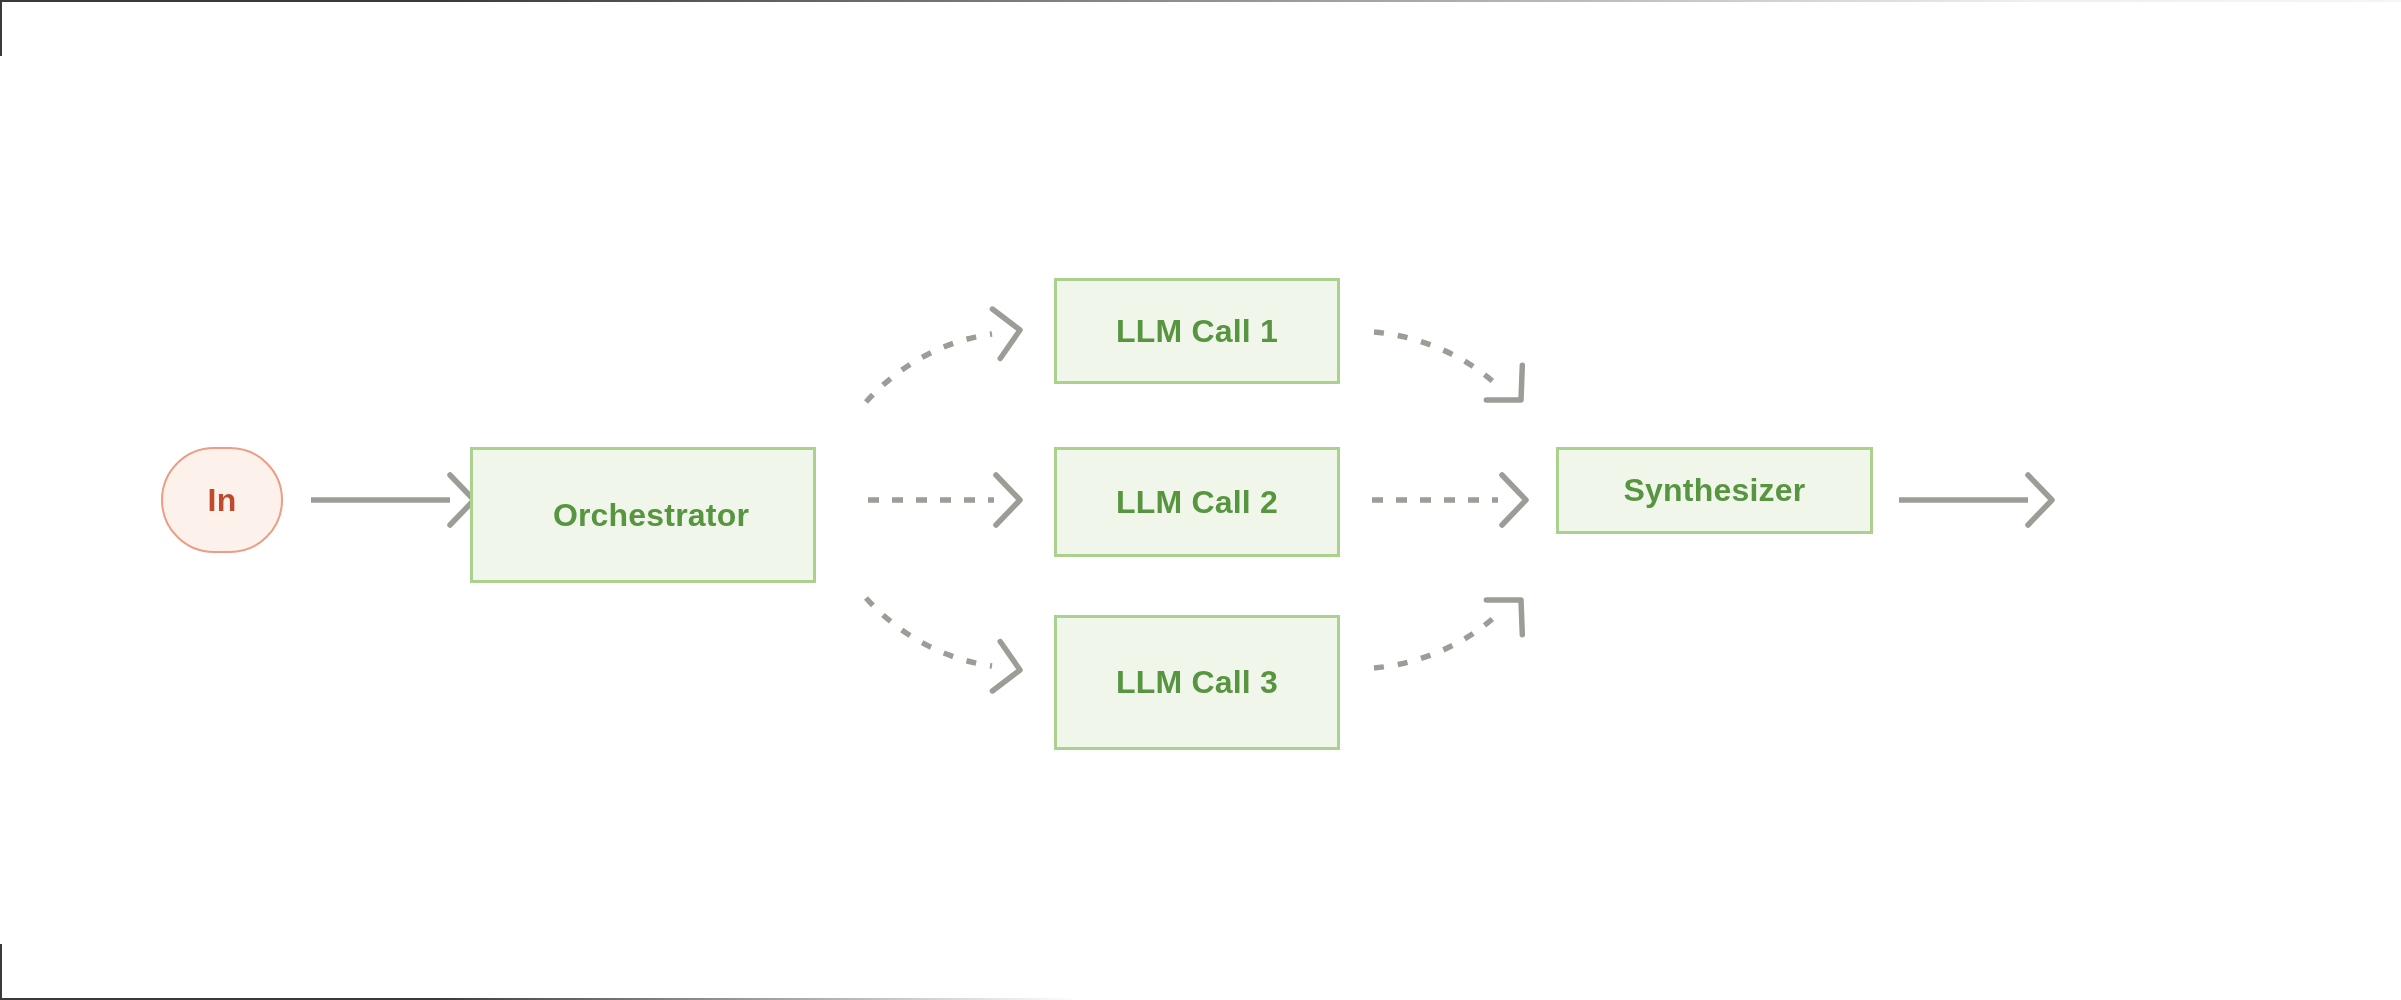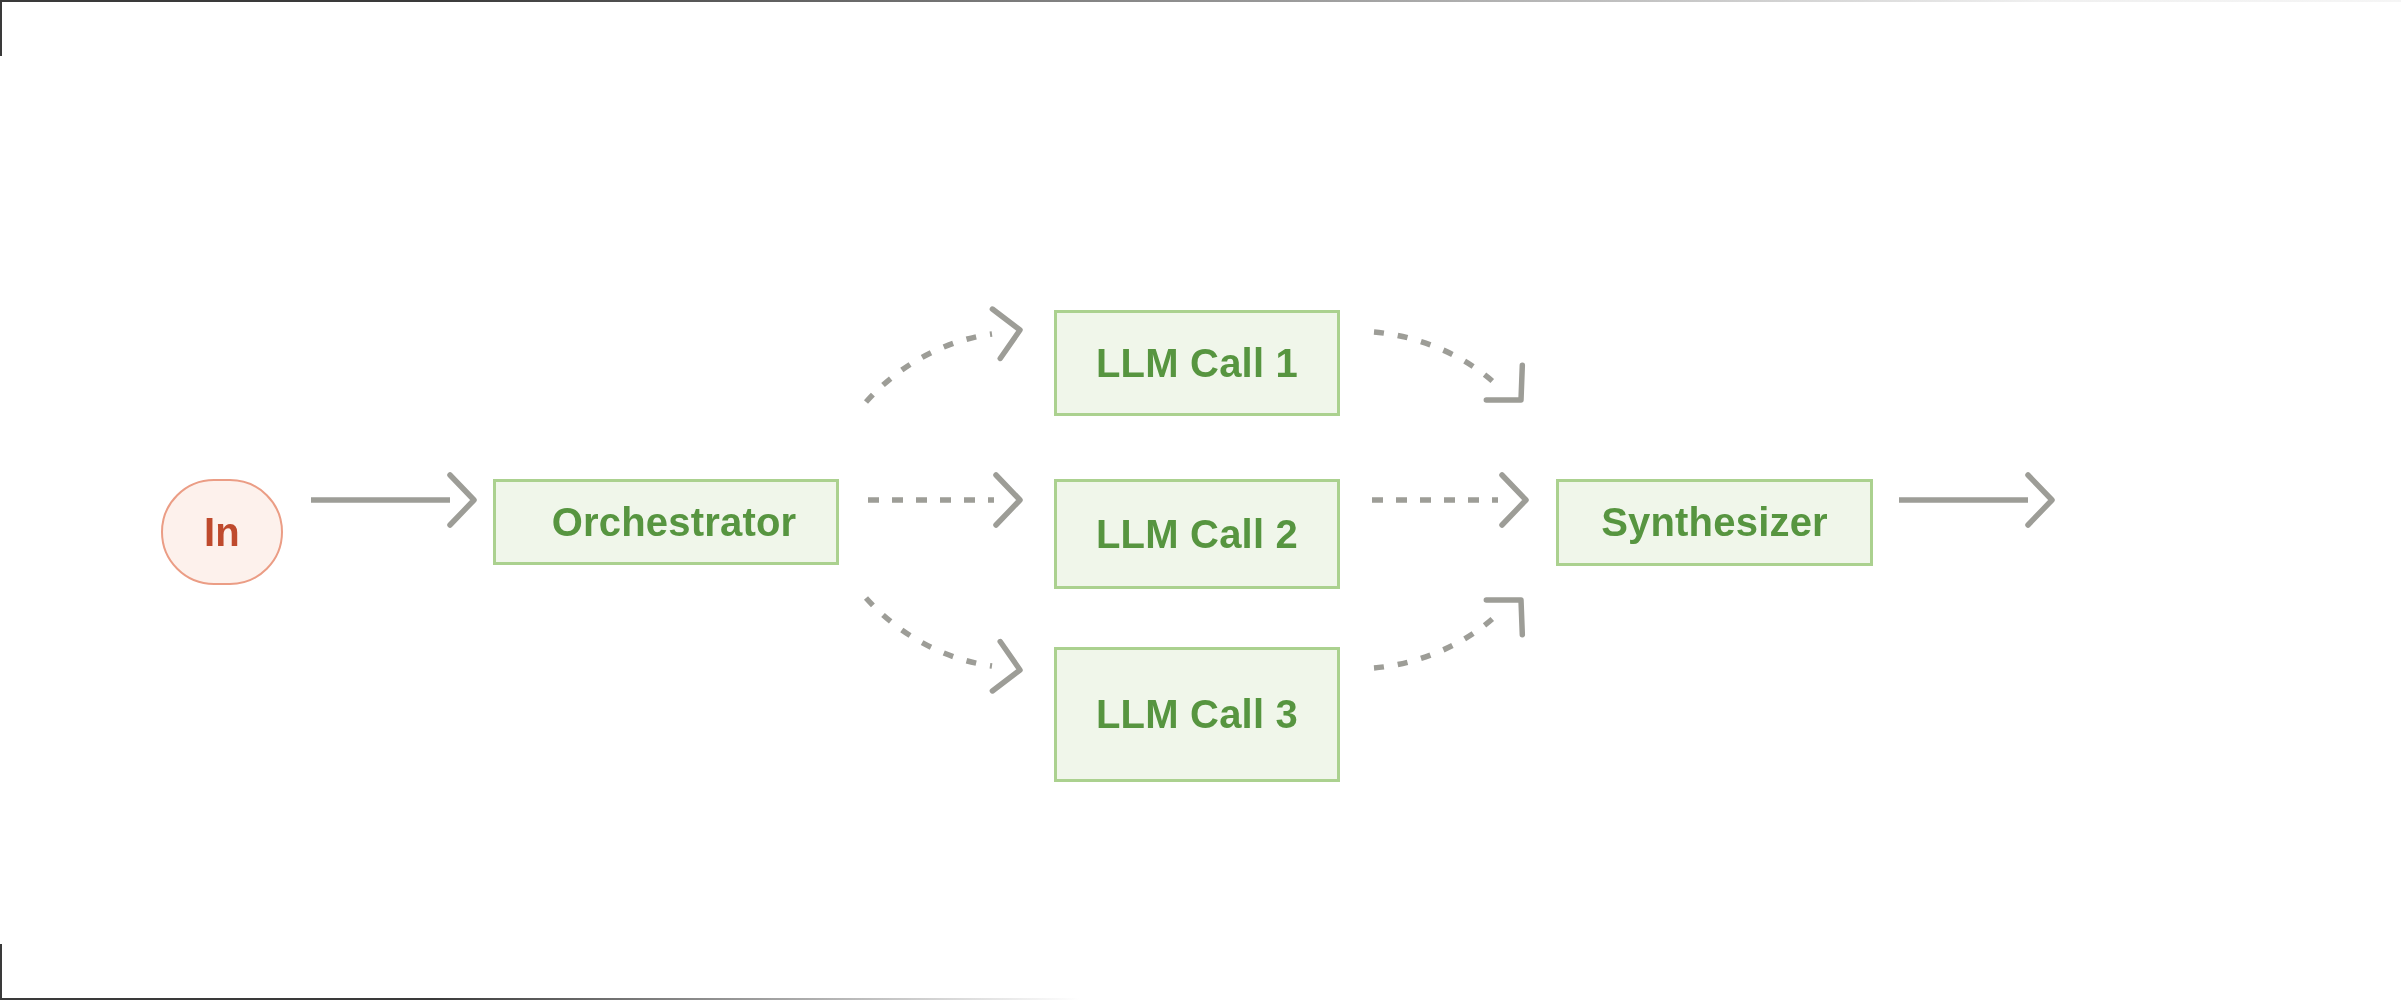--- a/index.html
+++ b/index.html
@@ -35,35 +35,35 @@
     stroke-width:5.5;
   }
   .arrow-line { stroke-linecap:butt; }
   .dashed-straight { stroke-dasharray:11 13; }
   .dashed-curve { stroke-dasharray:10 14; stroke-linecap:butt; }
   .arrow-head { stroke-linecap:round; stroke-linejoin:round; }
 
   
   .node {
     position:absolute; display:flex; align-items:center; justify-content:center;
-    font-weight:700; font-size:40px; letter-spacing:0.2px;margin-top:32px;
+    font-weight:700; font-size:32px; letter-spacing:0.2px;
   }
   .node-box {
     background:var(--green-fill);
     border:3px solid var(--green-border);
     color:var(--green-text);
   }
   .node-pill {
     background:var(--red-fill);
     border:2.5px solid var(--red-border);
     color:var(--red-text);
     border-radius:60px;
   }
   .n-in   { left:161px;  top:447px; width:122px; height:106px; }
-  .n-orch { left:493px;  top:447px; width:346px; height:86px;padding-left:16px; }
+  .n-orch { left:470px;  top:447px; width:346px; height:136px;padding-left:16px; }
   .n-llm1 { left:1054px; top:278px; width:286px; height:106px; }
   .n-llm2 { left:1054px; top:447px; width:286px; height:110px; }
   .n-llm3 { left:1054px; top:615px; width:286px; height:135px; }
   .n-syn  { left:1556px; top:447px; width:317px; height:87px; }
   .n-out  { left:2083px; top:447px; width:156px; height:106px; }
 </style>
 </head>
 <body>
 
 <div class="stage">

